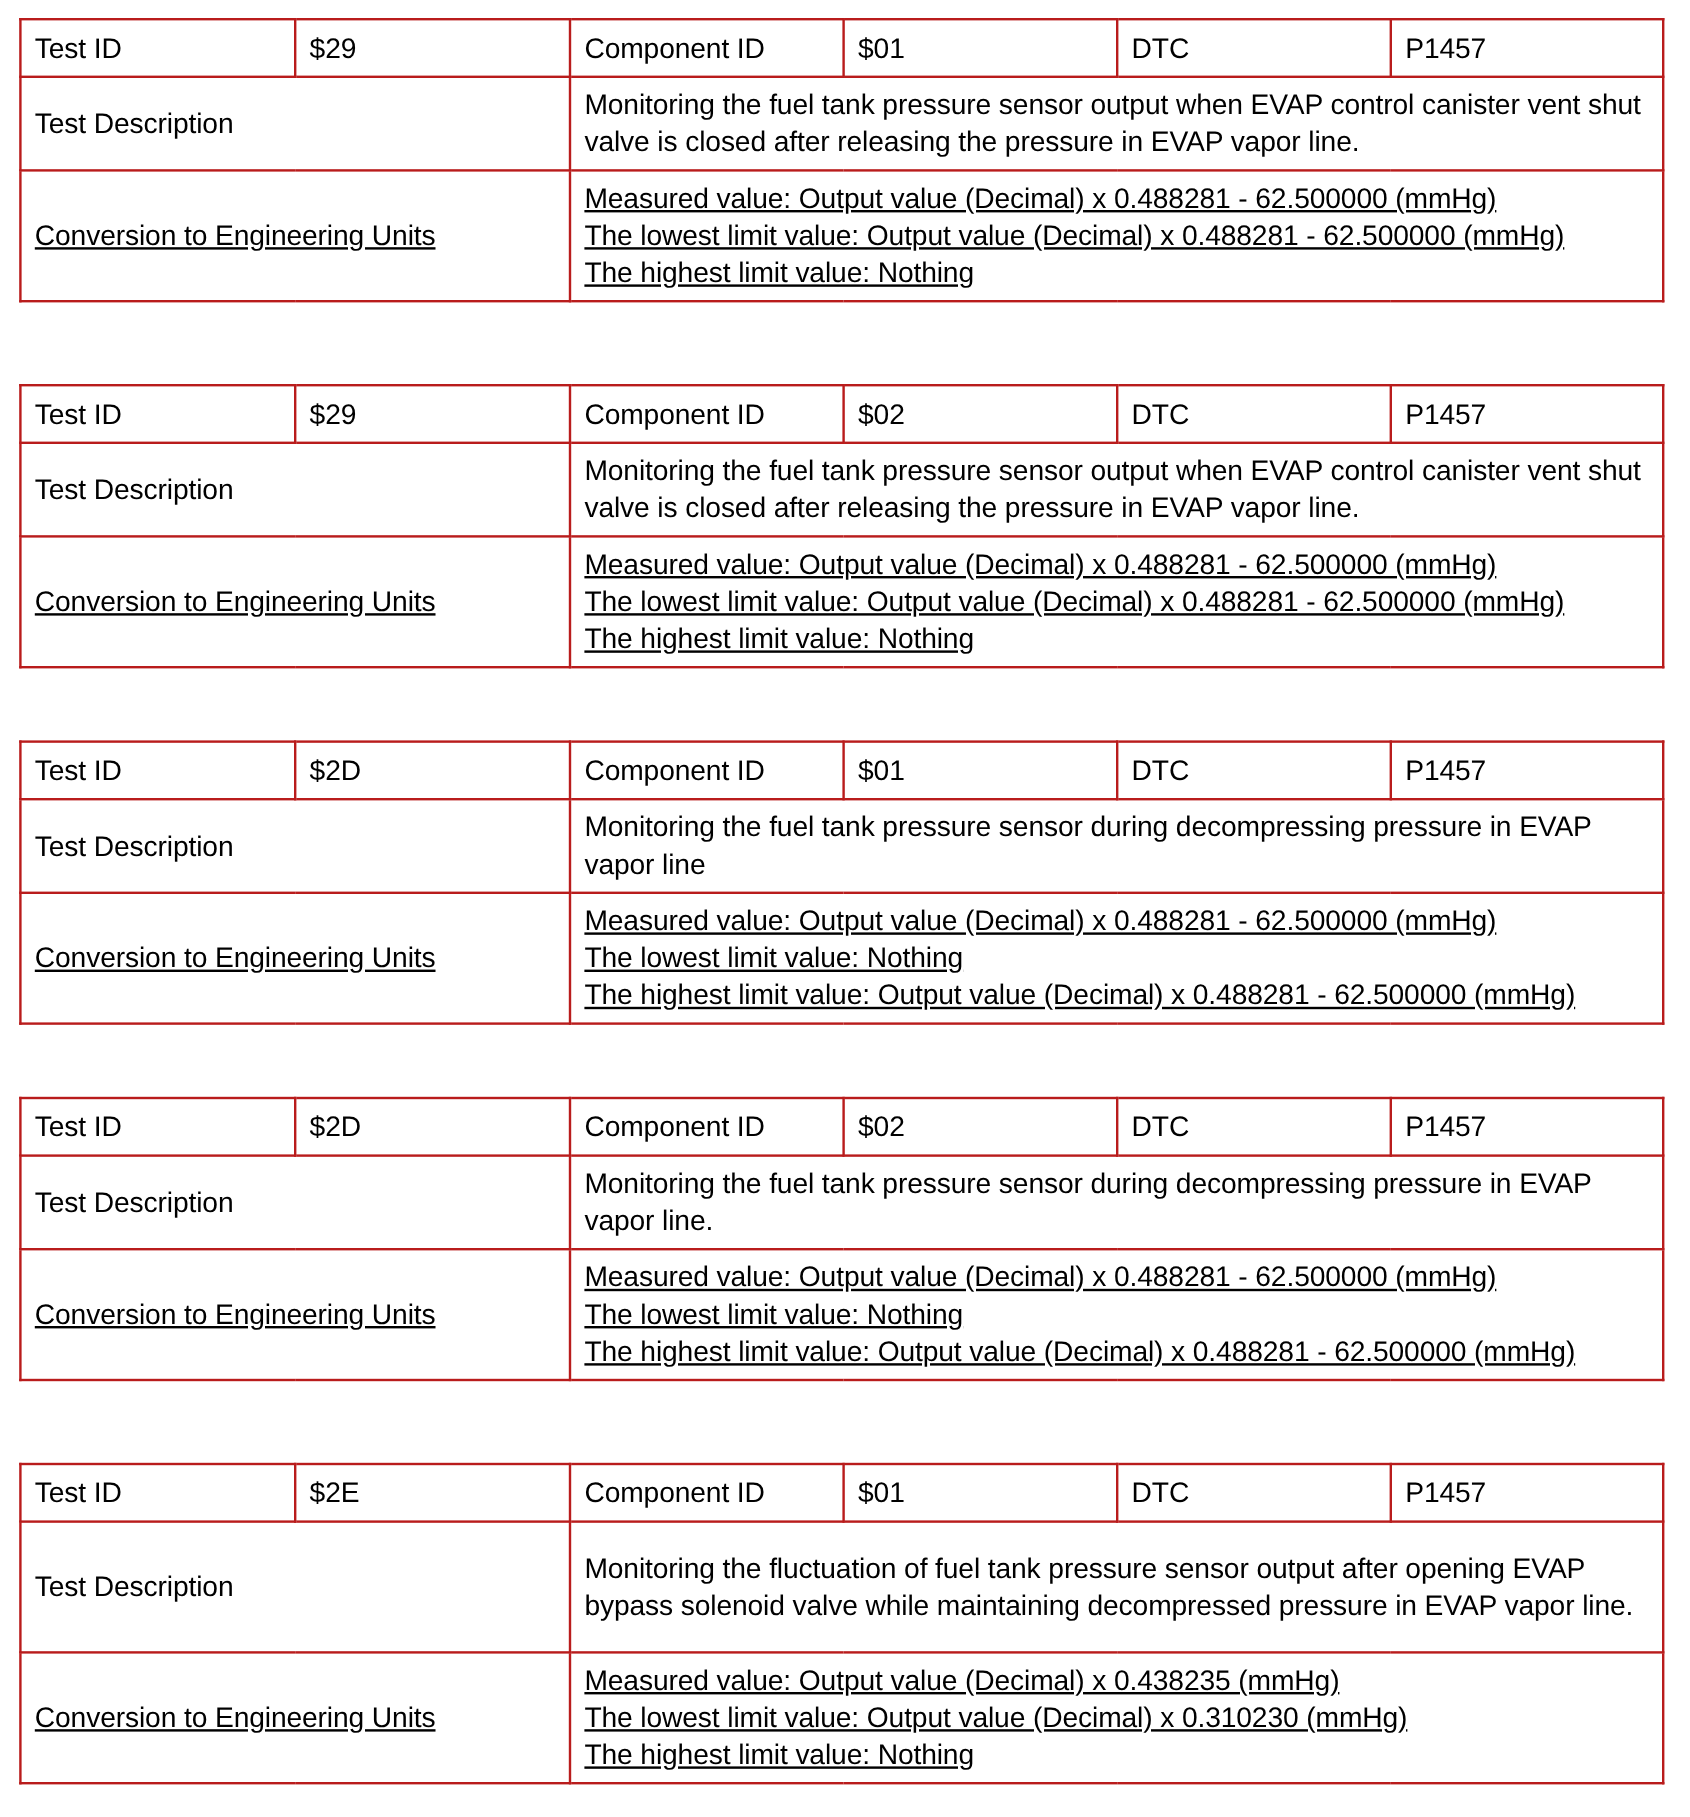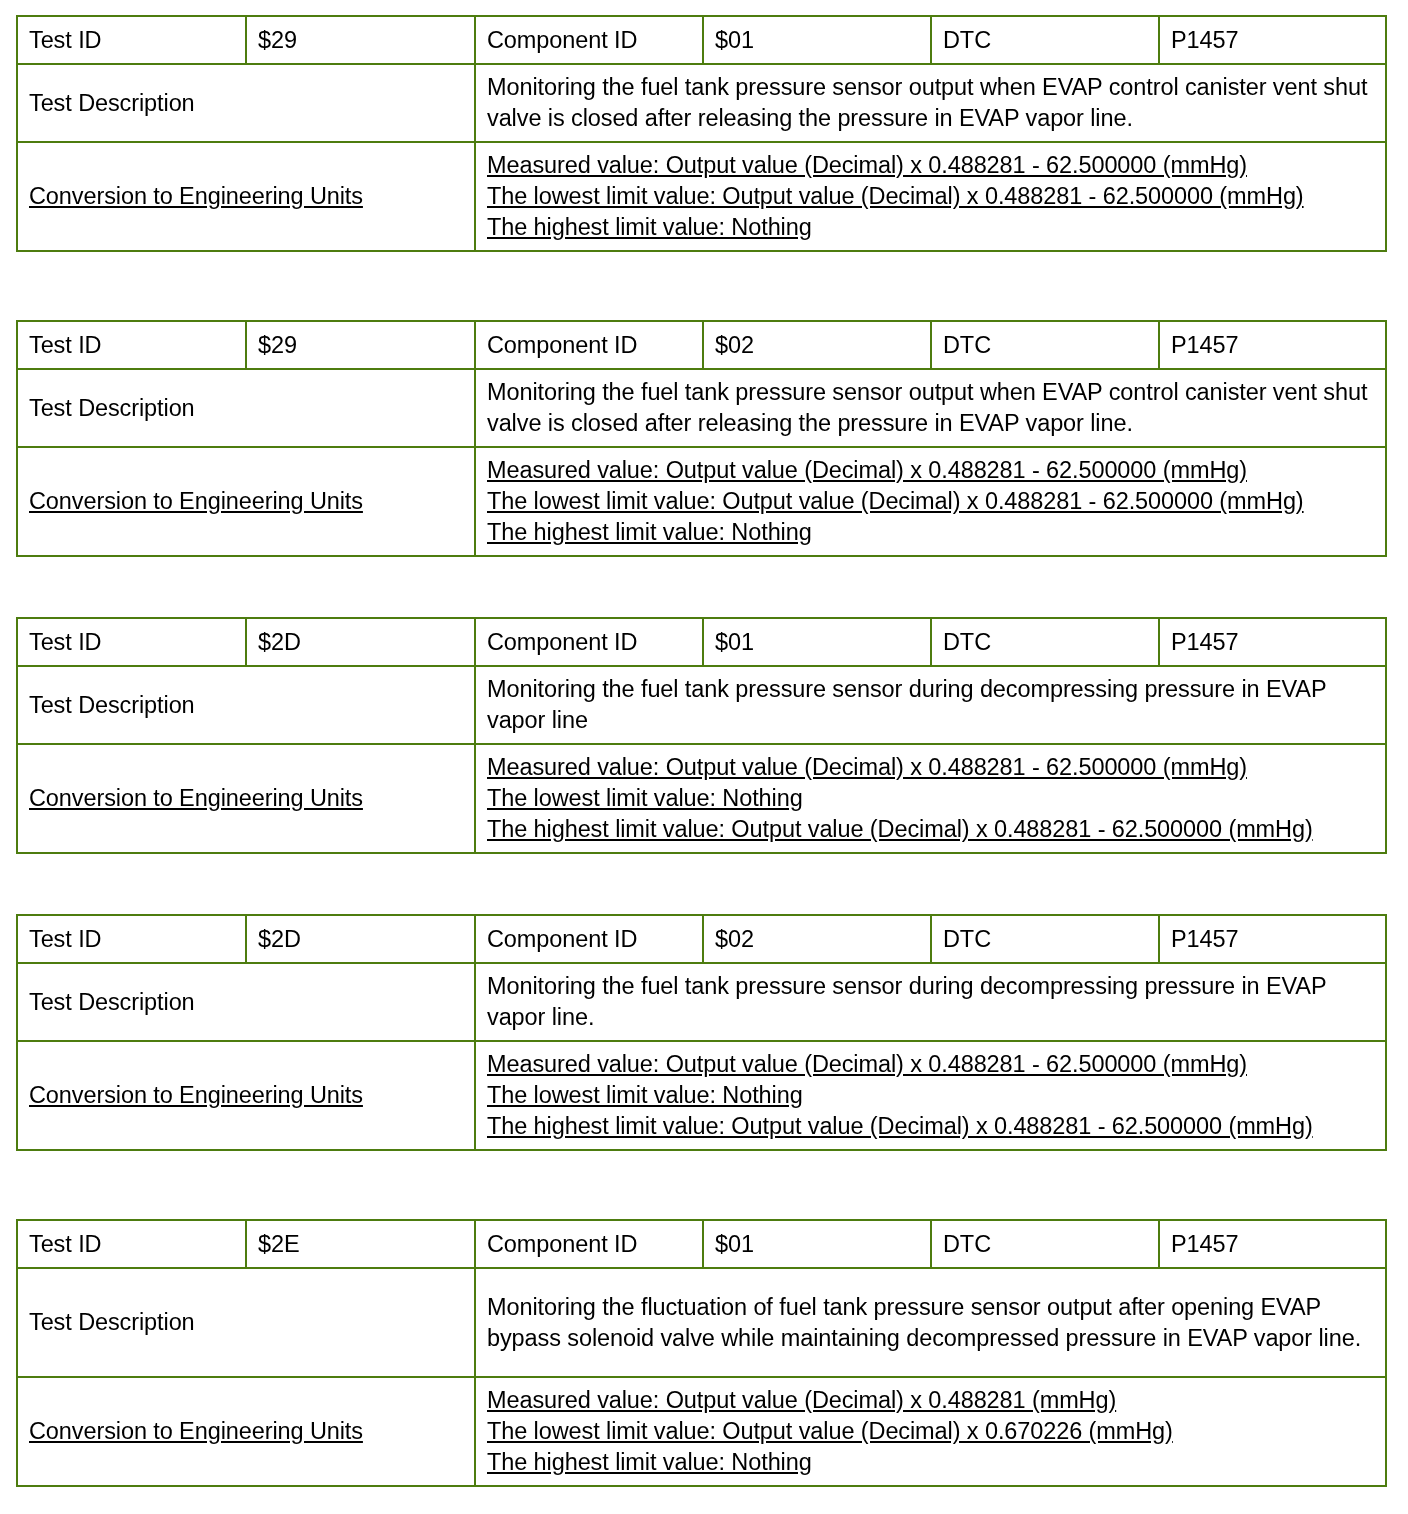--- a/index.html
+++ b/index.html
@@ -18,21 +18,21 @@
     .monitor-table {
       position: absolute;
       left: 16px;
       width: 1369px;
       border-collapse: collapse;
       table-layout: fixed;
       font-size: 23.5px;
       line-height: 31px;
     }
     .monitor-table td {
-      border: 2px solid #4d7c0f;
+      border: 2px solid #b91c1c;
       padding: 0 11px;
       vertical-align: middle;
       white-space: normal;
       letter-spacing: -0.1px;
     }
     .monitor-table tr.id-row td {
       height: 46px;
     }
     .monitor-table tr.desc-row td {
       height: 76px;
@@ -207,19 +207,19 @@
     <td>DTC</td>
     <td>P1457</td>
   </tr>
   <tr class="desc-row three-line">
     <td colspan="2">Test Description</td>
     <td colspan="4">Monitoring the fluctuation of fuel tank pressure sensor output after opening EVAP bypass solenoid valve while maintaining decompressed pressure in EVAP vapor line.</td>
   </tr>
   <tr class="conv-row">
     <td colspan="2">Conversion to Engineering Units</td>
     <td colspan="4">
-      <span class="line">Measured value: Output value (Decimal) x 0.488281 (mmHg)</span>
-      <span class="line">The lowest limit value: Output value (Decimal) x 0.670226 (mmHg)</span>
+      <span class="line">Measured value: Output value (Decimal) x 0.438235 (mmHg)</span>
+      <span class="line">The lowest limit value: Output value (Decimal) x 0.310230 (mmHg)</span>
       <span class="line">The highest limit value: Nothing</span>
     </td>
   </tr>
 </tbody>
   </table>
 
 </body></html>

